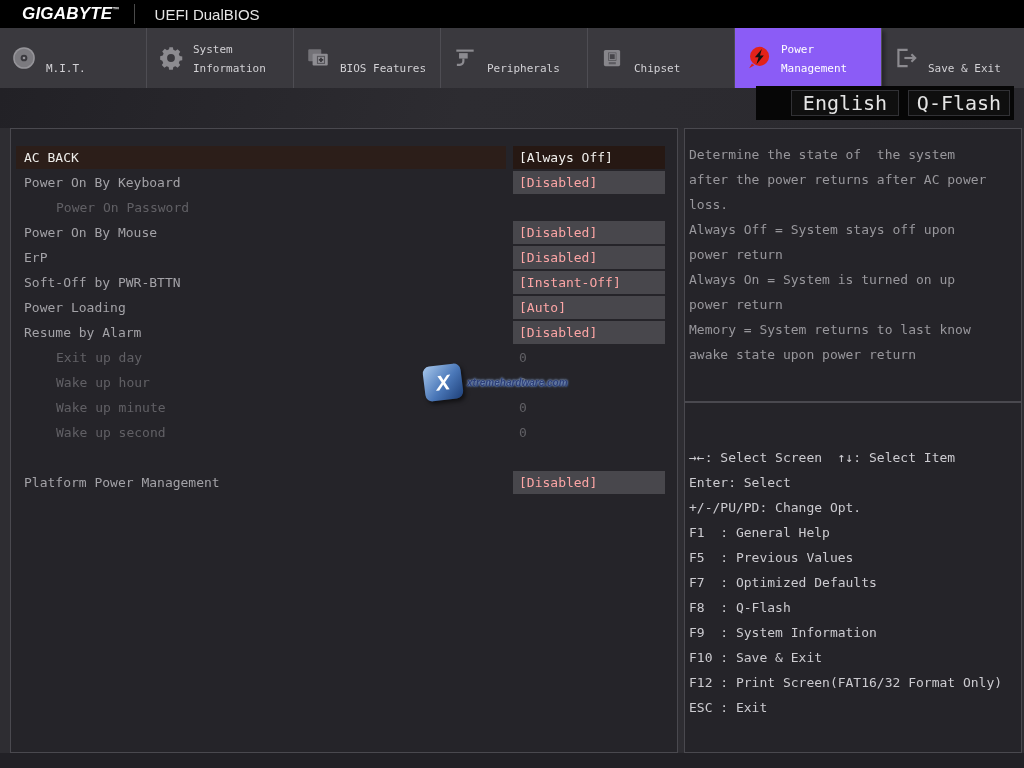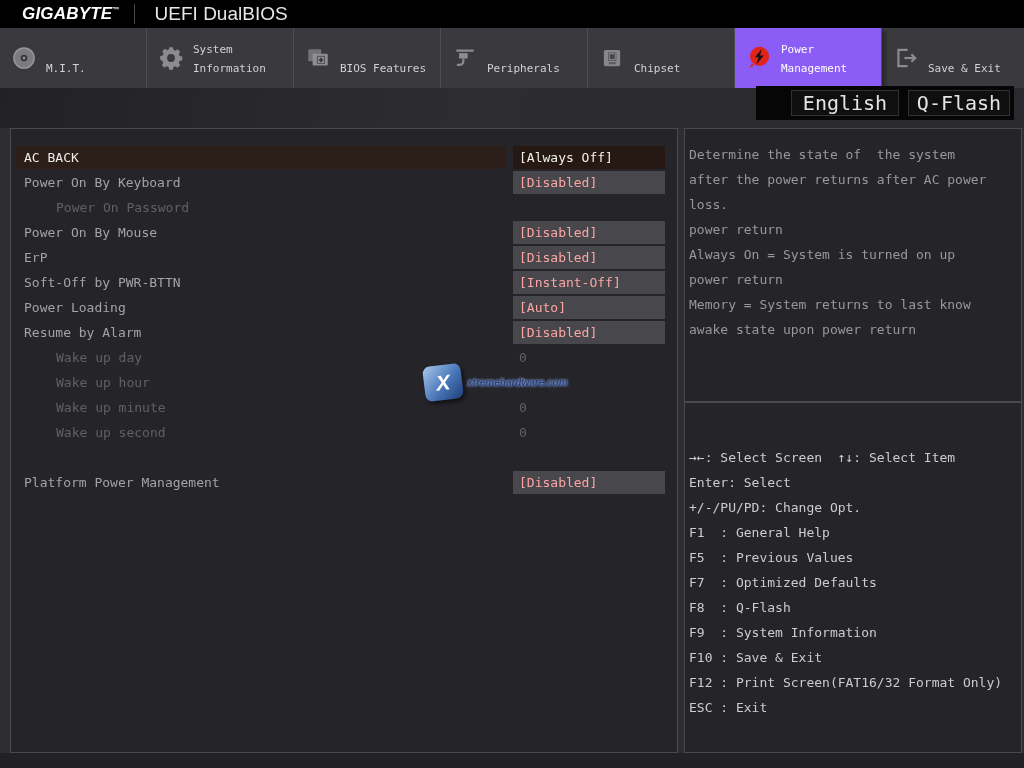--- a/index.html
+++ b/index.html
@@ -9,21 +9,21 @@
     font-family:"DejaVu Sans Mono",monospace;
     -webkit-font-smoothing:none;
   }
   
   .topbar{position:absolute;left:0;top:0;width:1024px;height:28px;background:#000;
     display:flex;align-items:center;}
   .brand{font-family:"Liberation Sans",sans-serif;font-weight:bold;font-style:italic;
     color:#fff;font-size:17px;margin-left:22px;letter-spacing:.2px;}
   .brand sup{font-size:7px;font-style:normal;}
   .topbar-divider{width:1px;height:20px;background:#4a4a4a;margin:0 20px 0 14px;}
-  .fw-title{color:#e6e6e6;font-size:19px;font-family:"Liberation Sans",sans-serif;}
+  .fw-title{color:#e6e6e6;font-size:15px;font-family:"Liberation Sans",sans-serif;}
 
   
   .tabbar{position:absolute;left:0;top:28px;width:1024px;height:60px;background:#3a393e;
     display:flex;box-sizing:border-box;}
   .tab{flex:1;box-sizing:border-box;border-right:1px solid #4e4d53;display:flex;
     align-items:center;padding-left:11px;cursor:pointer;}
   .tab:last-child{border-right:none;}
   .tab.active{background:#8b5cf6;box-shadow:3px 3px 4px rgba(0,0,0,.35);}
   .tab-icon{width:26px;height:26px;margin-right:9px;flex:none;display:flex;align-items:center;}
   .tab-label{color:#d2d1d5;font-size:11px;line-height:19px;height:41px;display:flex;
@@ -191,21 +191,21 @@
   </div>
   <div class="row">
     <span class="row-label">Power Loading</span>
     <span class="row-value val-box">[Auto]</span>
   </div>
   <div class="row">
     <span class="row-label">Resume by Alarm</span>
     <span class="row-value val-box">[Disabled]</span>
   </div>
   <div class="row indent disabled">
-    <span class="row-label">Wake up day</span>
+    <span class="row-label">Exit up day</span>
     <span class="row-value val-plain">0</span>
   </div>
   <div class="row indent disabled">
     <span class="row-label">Wake up hour</span>
     <span class="row-value val-plain">0</span>
   </div>
   <div class="row indent disabled">
     <span class="row-label">Wake up minute</span>
     <span class="row-value val-plain">0</span>
   </div>
@@ -216,20 +216,21 @@
   <div class="row platform">
     <span class="row-label">Platform Power Management</span>
     <span class="row-value val-box">[Disabled]</span>
   </div>
 </div>
 
 <div class="panel help-panel">
   <div class="help-line">Determine the state of  the system</div>
   <div class="help-line">after the power returns after AC power</div>
   <div class="help-line">loss.</div>
+  <div class="help-line">Always Off = System stays off upon</div>
   <div class="help-line">power return</div>
   <div class="help-line">Always On = System is turned on up</div>
   <div class="help-line">power return</div>
   <div class="help-line">Memory = System returns to last know</div>
   <div class="help-line">awake state upon power return</div>
 </div>
 
 <div class="panel keys-panel">
   <div class="key-line">→←: Select Screen  ↑↓: Select Item</div>
   <div class="key-line">Enter: Select</div>

